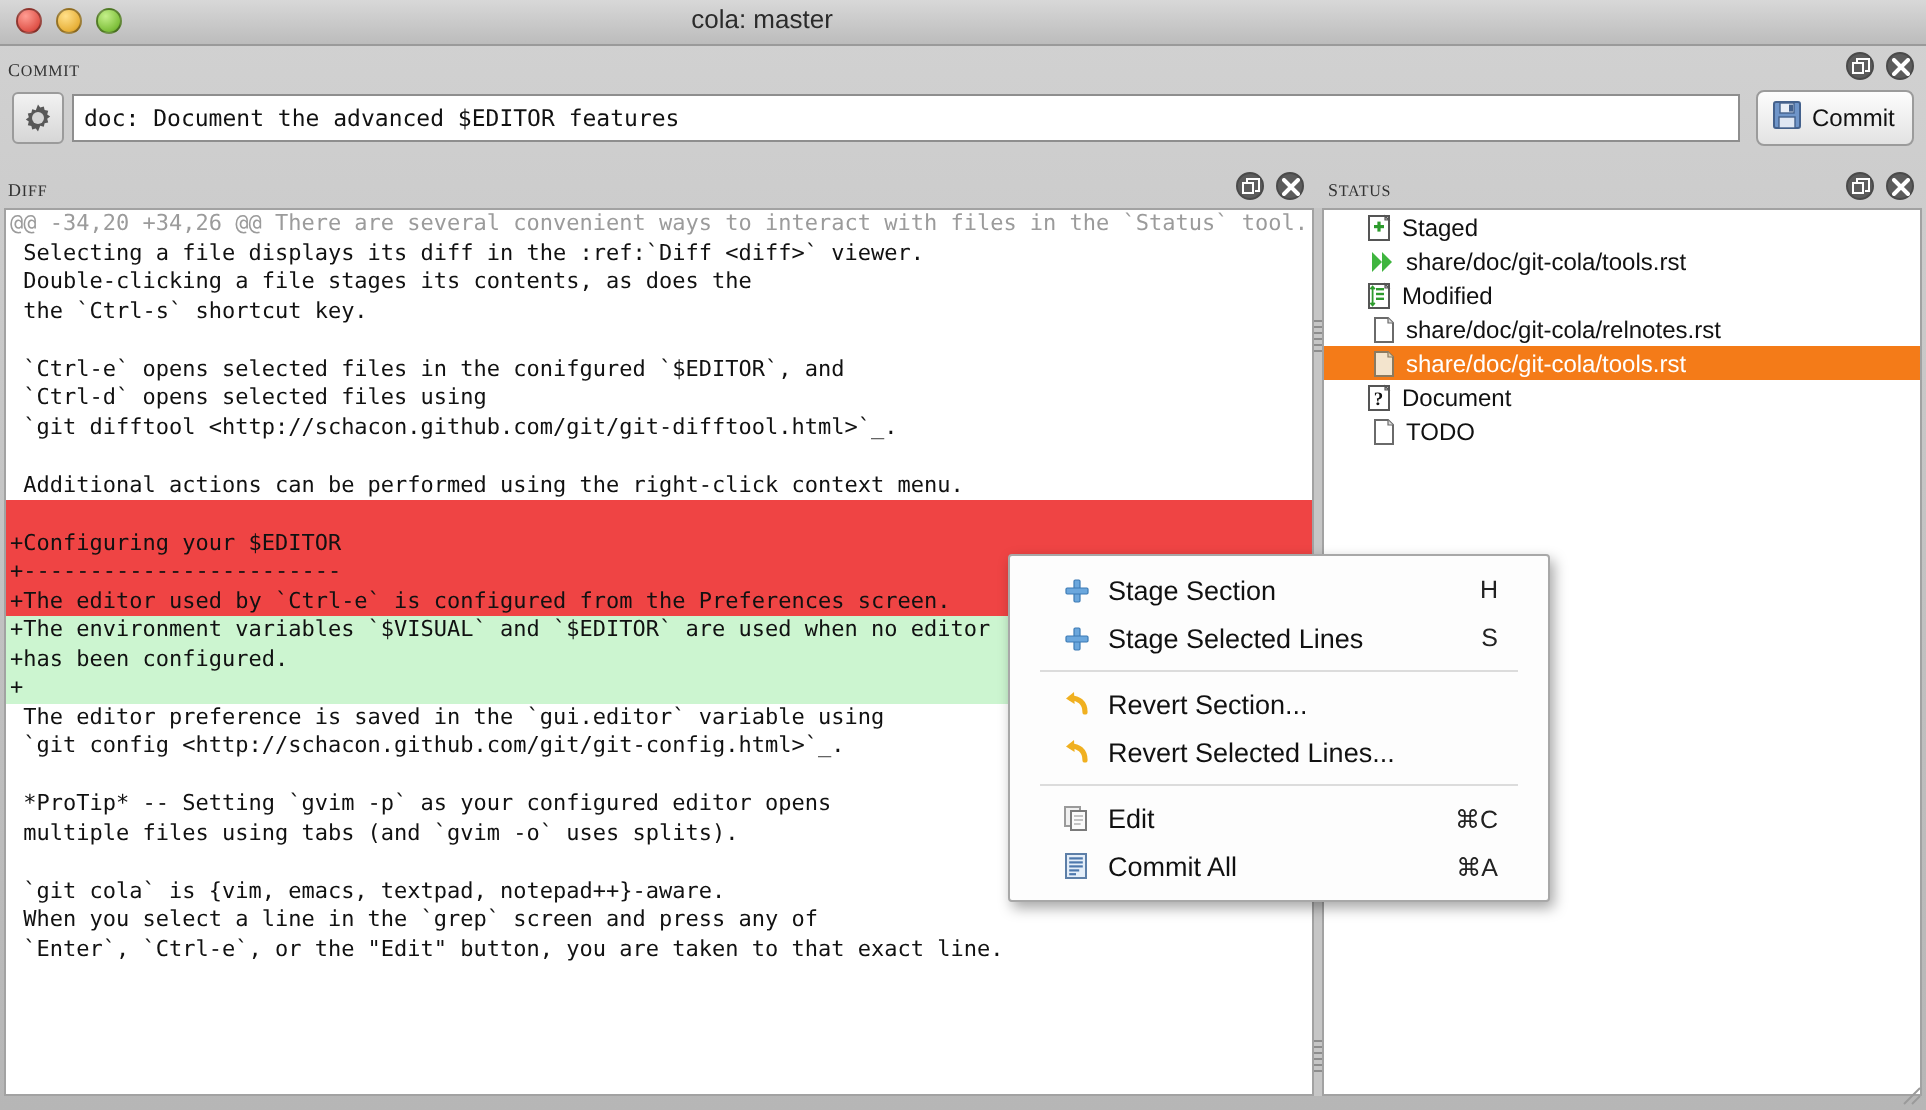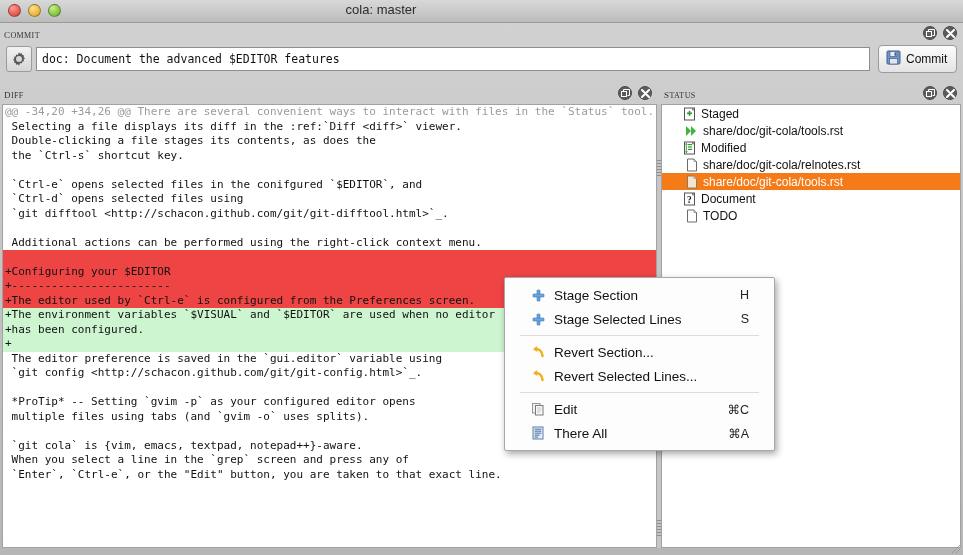--- a/index.html
+++ b/index.html
@@ -342,21 +342,21 @@
               <rect x="2" y="1" width="10" height="12" fill="#e4eef9" stroke="#5d7fa8"></rect>
               <g stroke="#4d78ad" stroke-width="1.1">
                 <line x1="3.6" y1="3.2" x2="10.4" y2="3.2"></line>
                 <line x1="3.6" y1="5.2" x2="10.4" y2="5.2"></line>
                 <line x1="3.6" y1="7.2" x2="10.4" y2="7.2"></line>
                 <line x1="3.6" y1="9.2" x2="8.6" y2="9.2"></line>
                 <line x1="3.6" y1="11.1" x2="7" y2="11.1"></line>
               </g>
             </svg>
           </span>
-          <span class="mlbl">There All</span>
+          <span class="mlbl">Commit All</span>
           <span class="mkey">⌘A</span>
         </div>
       </div>
   </div>
 
   <div class="grip">
     <svg width="13" height="13" viewBox="0 0 13 13">
       <g stroke="#9a9a9a" stroke-width="1">
         <line x1="12" y1="4" x2="4" y2="12"></line>
           <line x1="12" y1="8" x2="8" y2="12"></line>

